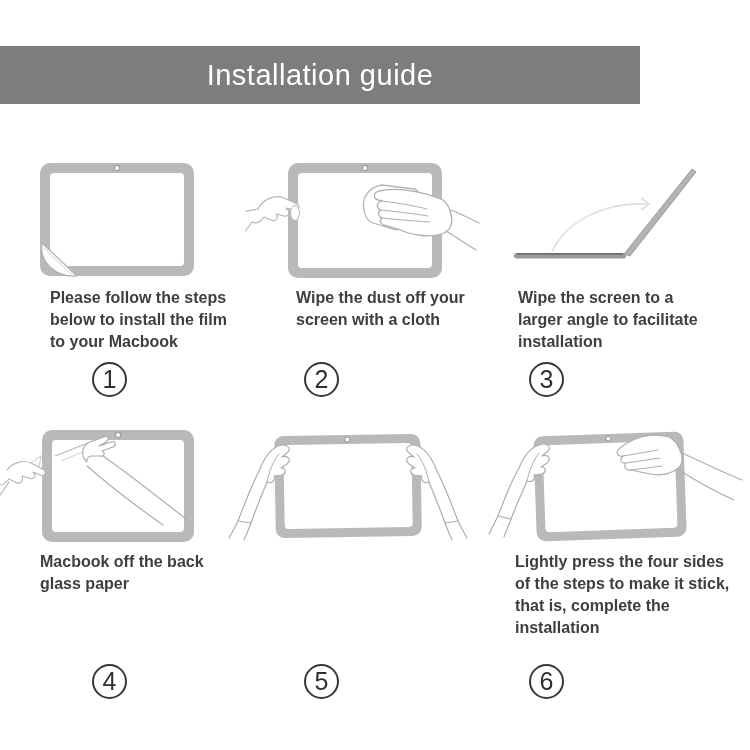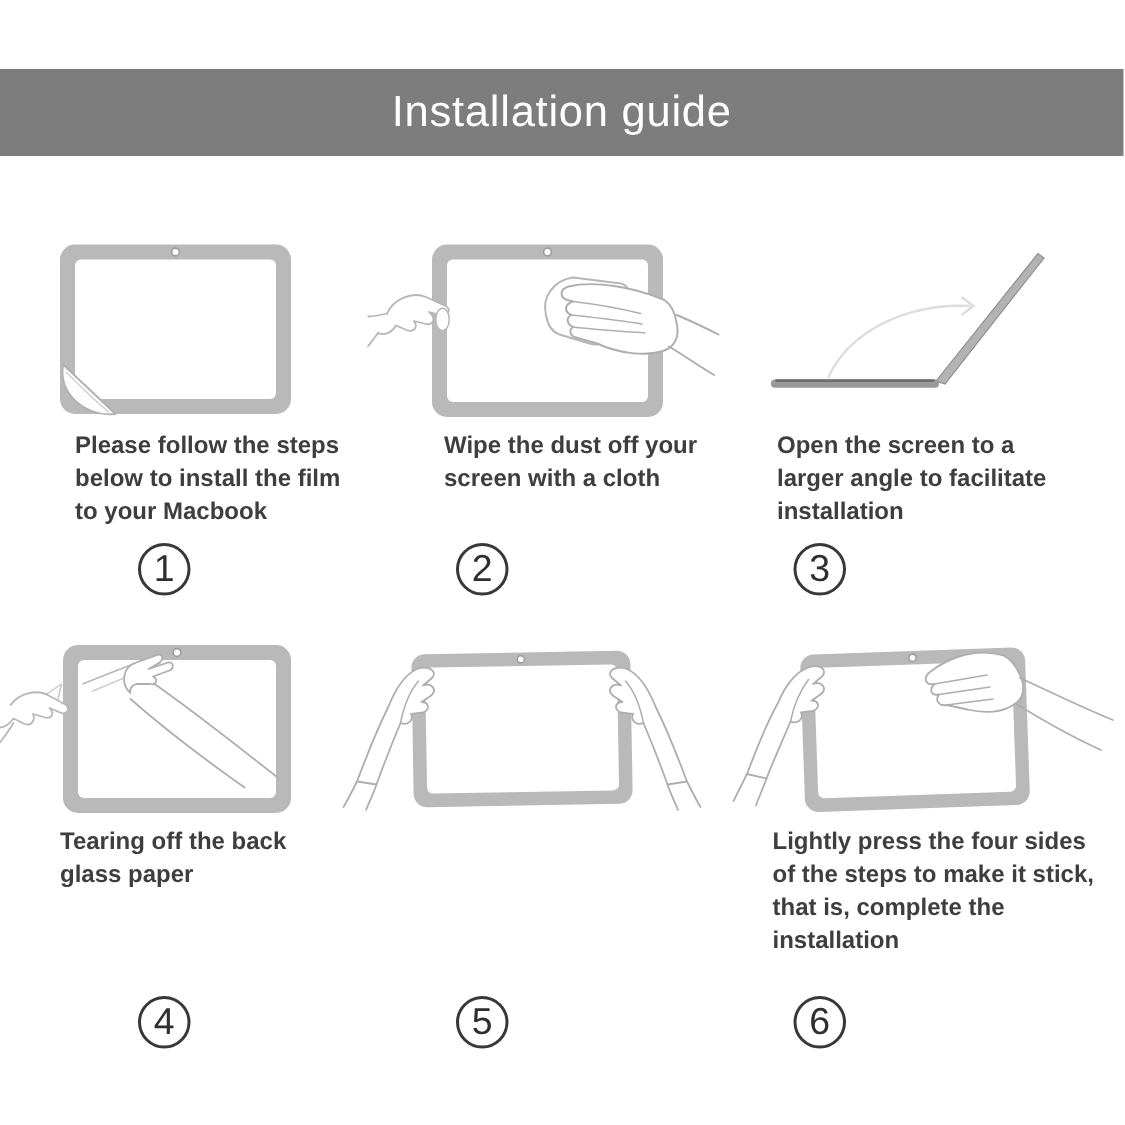--- a/index.html
+++ b/index.html
@@ -1,20 +1,20 @@
 <!DOCTYPE html>
 <html><head>
 <meta charset="utf-8">
 <style>
   * { margin:0; padding:0; box-sizing:border-box; }
   html,body { background:#ffffff; }
   body { font-family:"Liberation Sans", sans-serif; }
   .page { position:relative; width:750px; height:750px; background:#ffffff; overflow:hidden; }
 
-  .banner { position:absolute; left:0; top:46px; width:749px; height:58px; background:#7d7d7d;
+  .banner { position:absolute; left:0; top:46px; width:640px; height:58px; background:#7d7d7d;
             display:flex; align-items:center; justify-content:center; }
   .banner-title { color:#ffffff; font-size:29px; letter-spacing:.5px; line-height:1; }
 
   .illus { position:absolute; }
   .illus svg { display:block; }
 
   .caption { position:absolute; font-size:16px; line-height:22px; color:#3e3e3e; white-space:pre-line;font-weight:bold; }
 
   .badge { position:absolute; width:35px; height:35px; border:2px solid #383838; border-radius:50%;
            display:flex; align-items:center; justify-content:center;
@@ -96,21 +96,21 @@
 
   <div class="illus illus-3">
     <svg width="210" height="127" viewBox="0 0 210 127">
       <path d="M52,94 C66,63 104,44 147,46" fill="none" stroke="#dedede" stroke-width="1.6"></path>
       <path d="M141,40 L149,46 L141,52" fill="none" stroke="#dedede" stroke-width="1.6"></path>
       <path d="M124,96 L192,11 L196,14 L130,98 Z" fill="#b3b3b3" stroke="#8f8f8f" stroke-width="0.8"></path>
       <rect x="14" y="95" width="112" height="5.5" rx="2.5" fill="#9a9a9a"></rect>
       <path d="M17,95.8 L123,95.8" stroke="#6e6e6e" stroke-width="1.8" fill="none"></path>
     </svg>
   </div>
-  <p class="caption cap-3">Open the screen to a
+  <p class="caption cap-3">Wipe the screen to a
 larger angle to facilitate
 installation</p>
   <div class="badge badge-3">
     <span>3</span>
   </div>
 
   <div class="illus illus-4">
     <svg width="245" height="125" viewBox="0 0 245 125">
       <rect x="42" y="5" width="152" height="112" rx="10" fill="#b9b9b9"></rect>
       <rect x="52" y="15" width="132" height="92" rx="4" fill="#ffffff"></rect>
@@ -122,21 +122,21 @@
         <path d="M103,31 C129,49 159,73 186,94" fill="none"></path>
         <path d="M87,41 C112,63 139,83 163,100" fill="none"></path>
       </g>
       <g stroke="#b8b8b8" stroke-width="1.2" fill="#ffffff" stroke-linecap="round" stroke-linejoin="round">
         <path d="M41,31 L14,49 L38,44 Z" fill="#fbfbfb" stroke="#c9c9c9" stroke-width="1"></path>
         <path d="M7,45 C13,37 25,34 33,39 L44,45 C47,48 44,52 40,50 L33,47 C37,51 34,55 29,53 L22,51 C24,56 20,60 15,57 L9,54 C6,58 3,60 0,60"></path>
         <path d="M9,57 C6,62 3,66 0,70" fill="none"></path>
       </g>
     </svg>
   </div>
-  <p class="caption cap-4">Tearing off the back
+  <p class="caption cap-4">Macbook off the back
 glass paper</p>
   <div class="badge badge-4">
     <span>4</span>
   </div>
 
   <div class="illus illus-5">
     <svg width="267" height="122" viewBox="0 0 267 122">
       <g transform="rotate(-1 120 60)">
         <rect x="47" y="10" width="146" height="102" rx="9" fill="#b9b9b9"></rect>
         <rect x="56" y="19" width="128" height="84" rx="4" fill="#ffffff"></rect>

